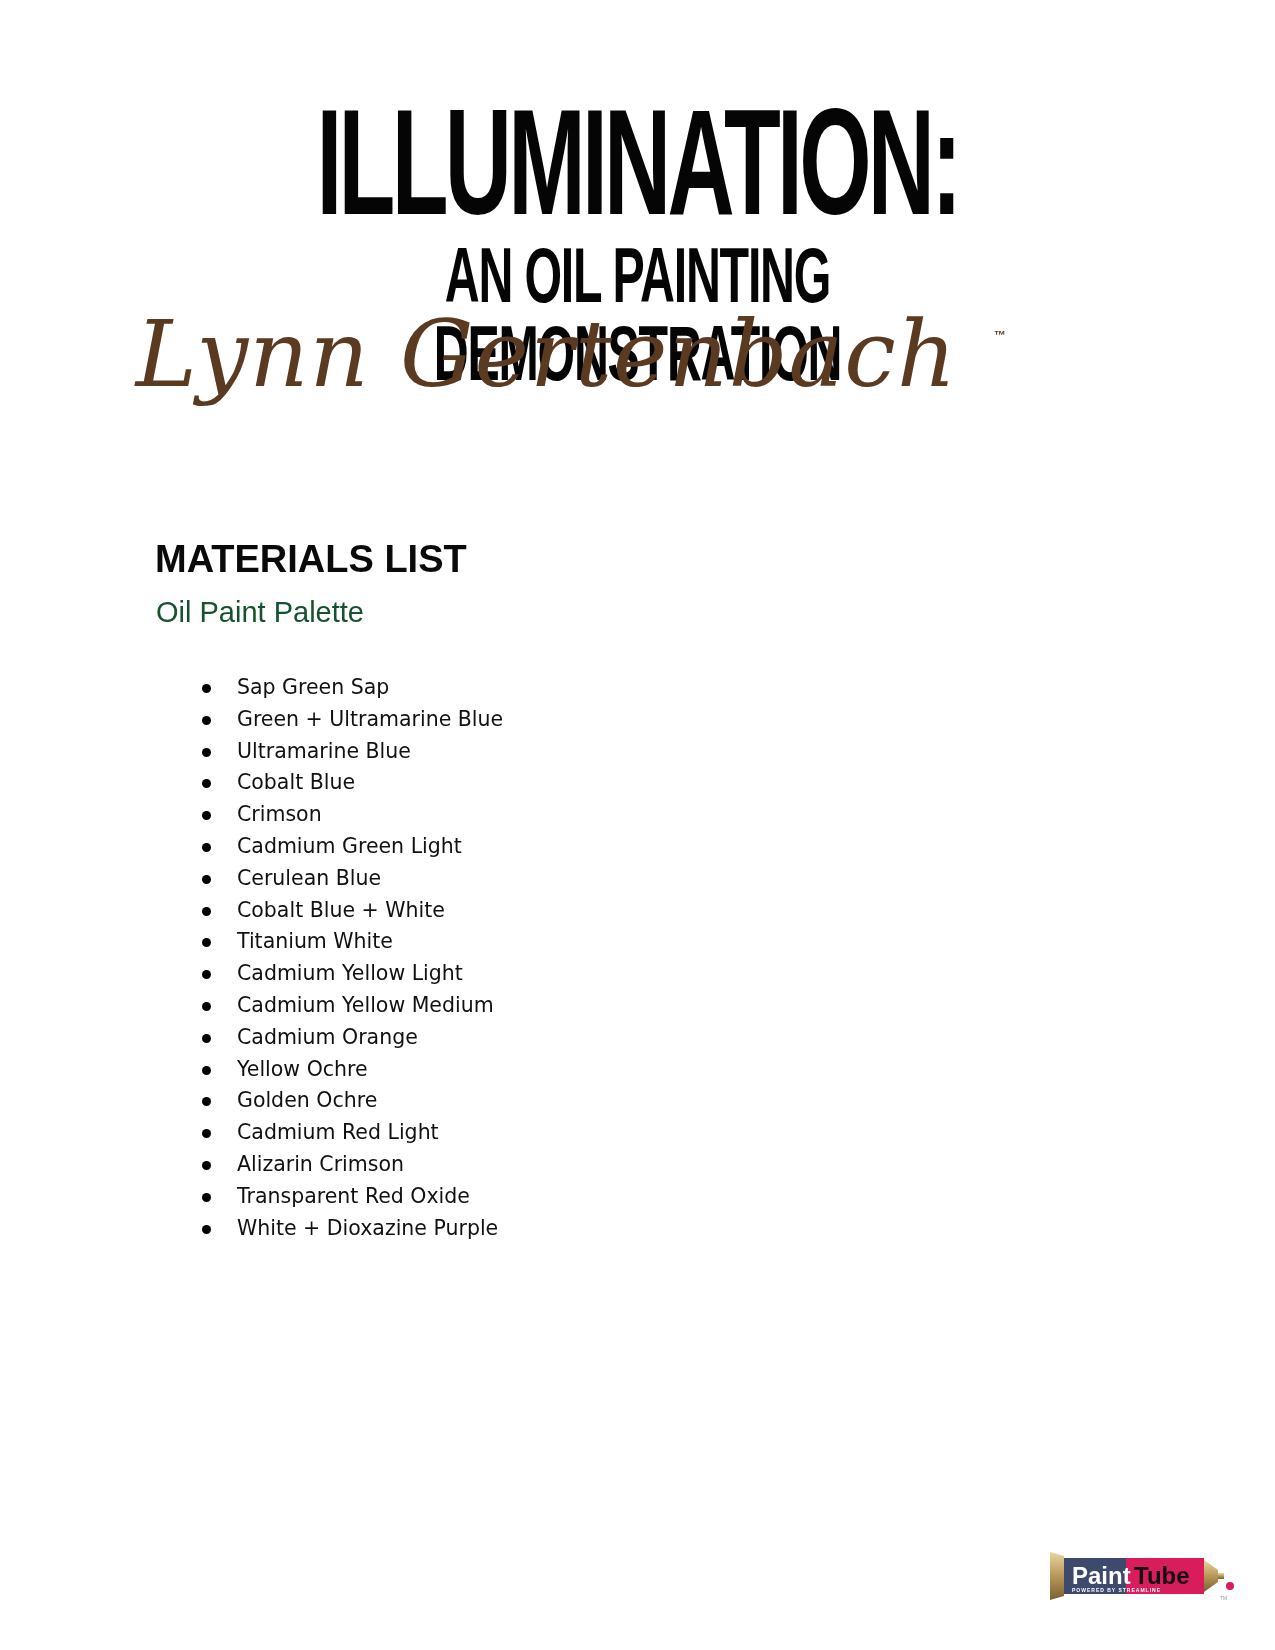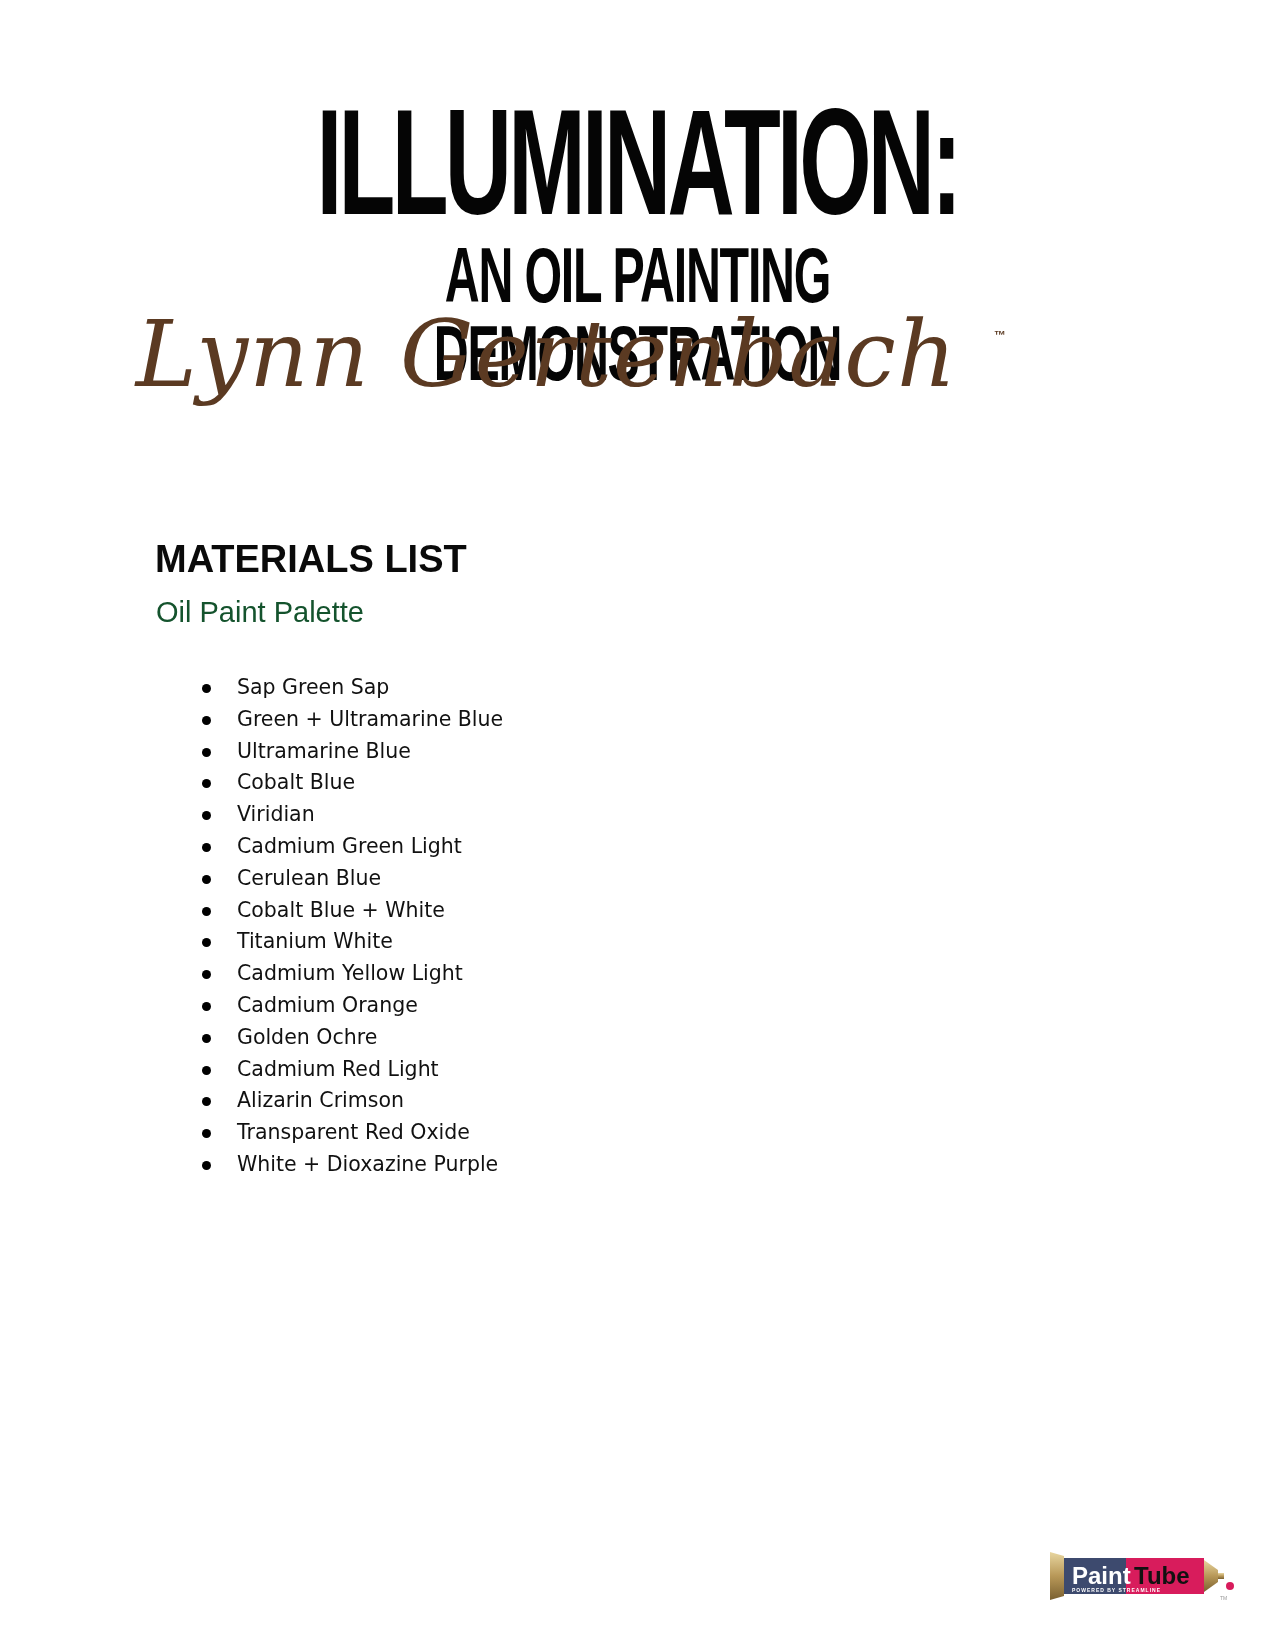--- a/index.html
+++ b/index.html
@@ -51,27 +51,29 @@
 <span class="tm">™</span>
 
 <div class="heading">MATERIALS LIST</div>
 <div class="subheading">Oil Paint Palette</div>
 
 <ul class="paint-list">
   <li><span class="bullet"></span><span>Sap Green Sap</span></li>
   <li><span class="bullet"></span><span>Green + Ultramarine Blue</span></li>
   <li><span class="bullet"></span><span>Ultramarine Blue</span></li>
   <li><span class="bullet"></span><span>Cobalt Blue</span></li>
-  <li><span class="bullet"></span><span>Viridian</span></li>
+  <li><span class="bullet"></span><span>Crimson</span></li>
   <li><span class="bullet"></span><span>Cadmium Green Light</span></li>
   <li><span class="bullet"></span><span>Cerulean Blue</span></li>
   <li><span class="bullet"></span><span>Cobalt Blue + White</span></li>
   <li><span class="bullet"></span><span>Titanium White</span></li>
   <li><span class="bullet"></span><span>Cadmium Yellow Light</span></li>
+  <li><span class="bullet"></span><span>Cadmium Yellow Medium</span></li>
   <li><span class="bullet"></span><span>Cadmium Orange</span></li>
+  <li><span class="bullet"></span><span>Yellow Ochre</span></li>
   <li><span class="bullet"></span><span>Golden Ochre</span></li>
   <li><span class="bullet"></span><span>Cadmium Red Light</span></li>
   <li><span class="bullet"></span><span>Alizarin Crimson</span></li>
   <li><span class="bullet"></span><span>Transparent Red Oxide</span></li>
   <li><span class="bullet"></span><span>White + Dioxazine Purple</span></li>
 </ul>
 
 <div class="logo">
   <svg width="190" height="56" viewBox="0 0 190 56">
     <defs>

